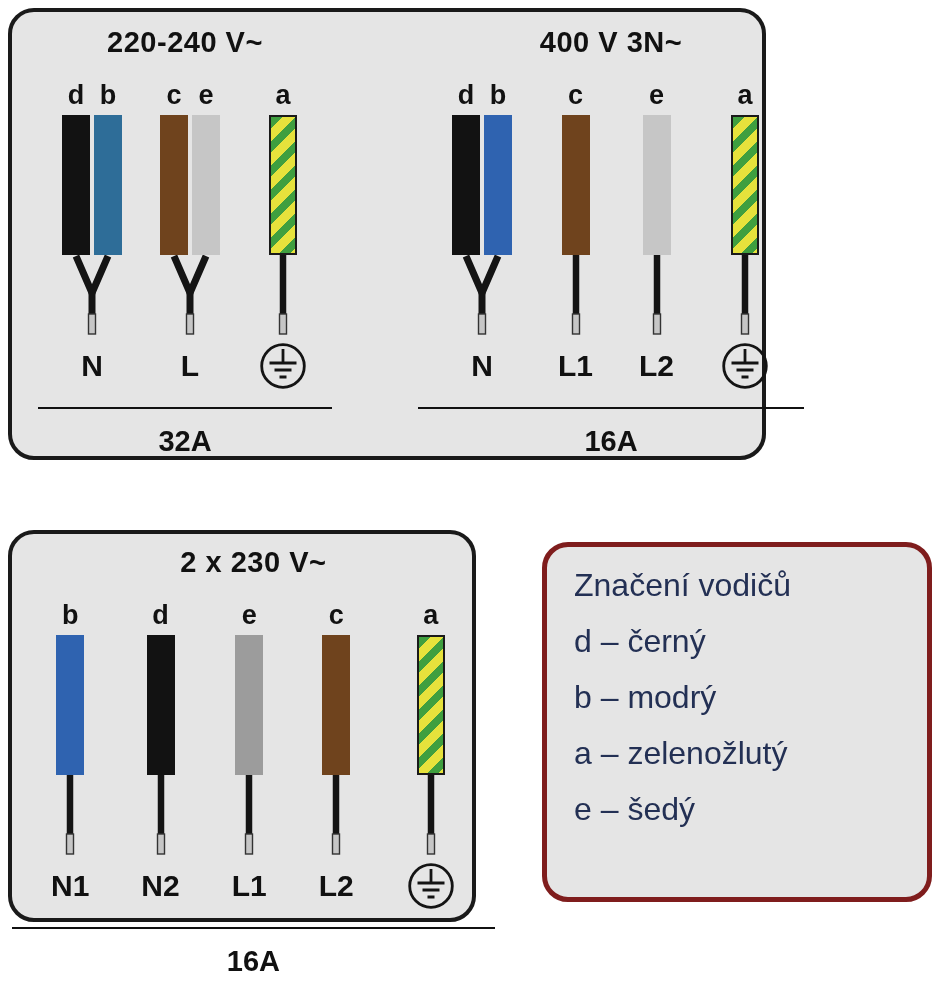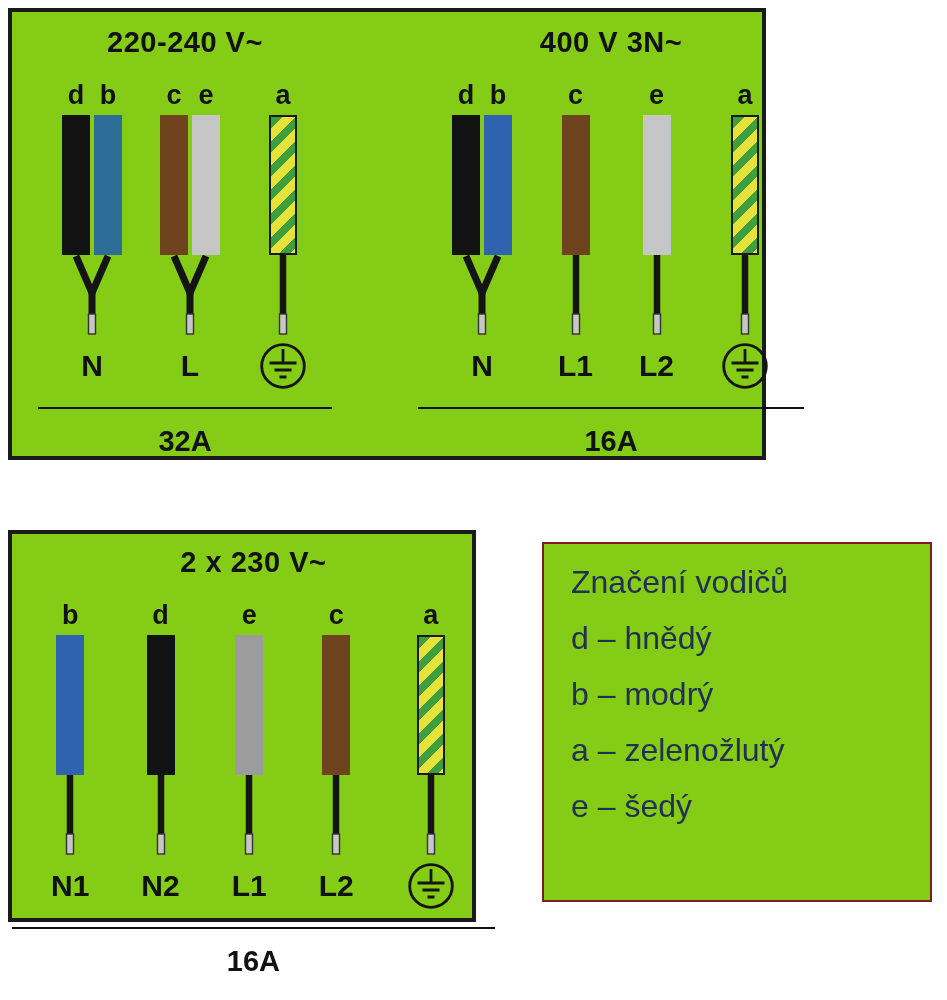--- a/index.html
+++ b/index.html
@@ -2,34 +2,34 @@
 <html><head>
 <meta charset="utf-8">
 <style>
   * { margin: 0; padding: 0; box-sizing: border-box; }
   html, body { background: #ffffff; }
   body {
     width: 947px; height: 1000px; position: relative;
     font-family: "Liberation Sans", "DejaVu Sans", sans-serif;
     color: #111;
   }
-  .panel { position: absolute; background: #84cc16; }
+  .panel { position: absolute; background: #e5e5e5; border-radius: 26px; }
   .panel-top {
     left: 8px; top: 8px; width: 758px; height: 452px;
     border: 4px solid #1a1a1a;
     display: flex; align-items: flex-start;
     gap: 86px; padding: 14px 0 0 26px;
   }
   .panel-bl {
     left: 8px; top: 530px; width: 468px; height: 392px;
     border: 4px solid #1a1a1a; padding-top: 12px;
   }
   .panel-legend {
     left: 542px; top: 542px; width: 390px; height: 360px;
-    border: 2px solid #7f1d1d; padding: 10px 10px 0 27px;
+    border: 5px solid #7f1d1d; padding: 10px 10px 0 27px;
   }
   .diagram { display: flex; flex-direction: column; }
   .diag-title {
     text-align: center; font-size: 29px; font-weight: bold;
     letter-spacing: 0.5px; white-space: nowrap; margin-bottom: 16px;
   }
   .wires {
     display: flex; justify-content: center; align-items: flex-start;
     gap: var(--wgap, 40px); padding: 0 var(--wpad, 24px);
   }
@@ -271,20 +271,20 @@
           </div>
         </div>
       <div class="amp-rule"></div>
       <div class="amp-label">16A</div>
     </div>
   </section>
 
   <aside class="panel panel-legend">
     <div class="legend-title">Značení vodičů</div>
     <div>
-        <div class="legend-item">d – hnědý</div>
+        <div class="legend-item">d – černý</div>
         <div class="legend-item">b – modrý</div>
         <div class="legend-item">a – zelenožlutý</div>
         <div class="legend-item">e – šedý</div>
       </div>
   </aside>
 
 </div>
 
 </body></html>

